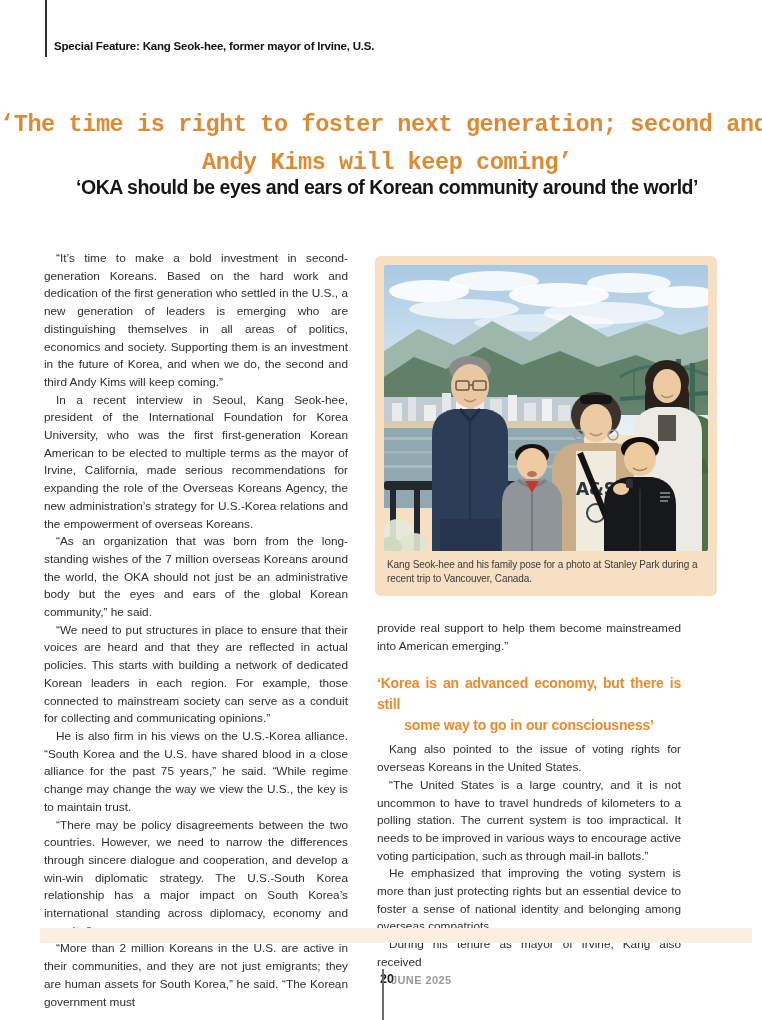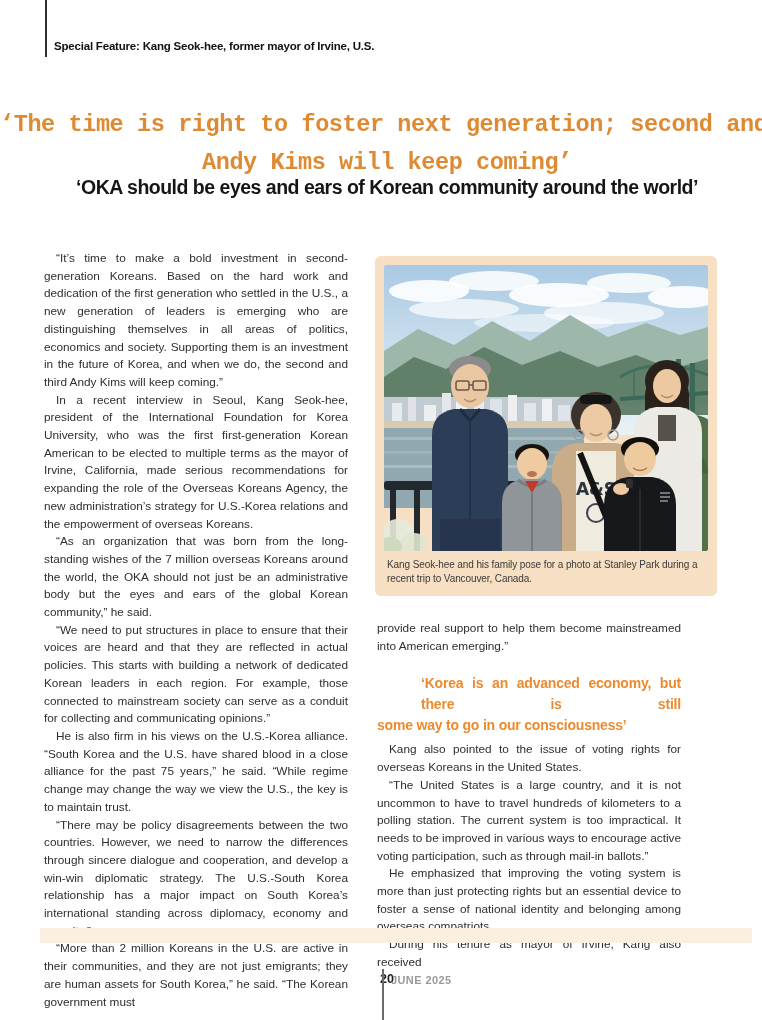--- a/index.html
+++ b/index.html
@@ -17,22 +17,22 @@
             font-size:19.5px;font-weight:bold;color:#161616;letter-spacing:-0.5px;white-space:nowrap;}
 
   .col{position:absolute;width:304px;font-size:11.8px;line-height:17.7px;text-align:justify;}
   .col p{margin:0;text-indent:12px;}
   .col p.no-indent{text-indent:0;}
   .col-left{left:44px;top:250px;}
   .col-right{left:377px;top:620px;}
 
   .subhead{font-weight:bold;color:#ED8A2D;font-size:14px;line-height:21px;
            letter-spacing:-0.2px;margin:18px 0 5px 0;}
-  .subhead .l1{text-align:justify;text-align-last:justify;margin-left:44px;}
-  .subhead .l2{text-align:left;}
+  .subhead .l1{text-align:justify;text-align-last:justify;}
+  .subhead .l2{text-align:center;}
 
   .photo-card{position:absolute;left:375px;top:256px;width:342px;background:#F6DFC2;
               border-radius:6px;box-sizing:border-box;padding:9px 9px 0 9px;}
   .photo-card svg{display:block;border-radius:2px;}
   .photo-caption{font-size:10px;line-height:14px;color:#3a3a3a;padding:7px 3px 10px 3px;
                  letter-spacing:-0.1px;}
 
   .bottom-bar{position:absolute;left:40px;top:928px;width:712px;height:15px;background:#FAEFE0;}
 
   .footer-pageno{position:absolute;left:358px;top:972px;width:36px;text-align:right;

